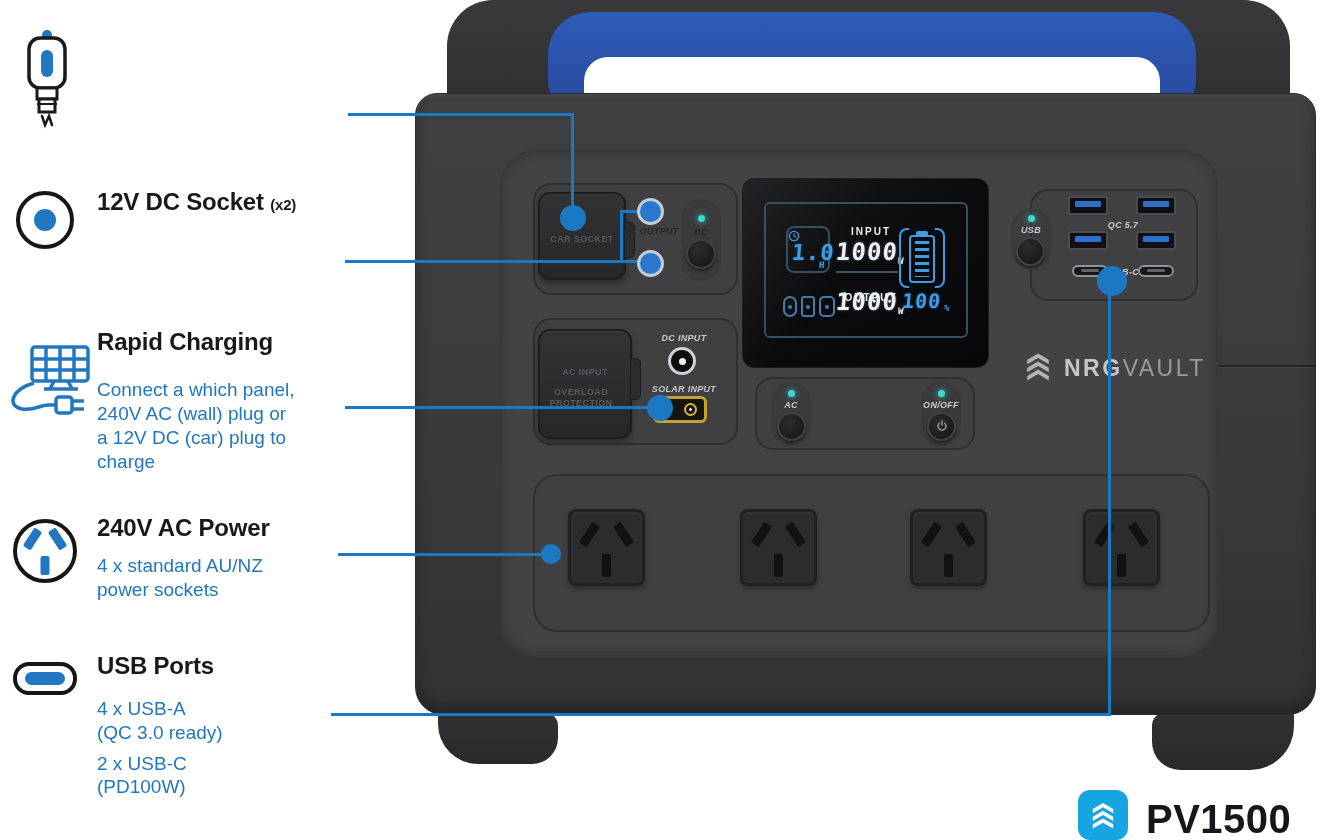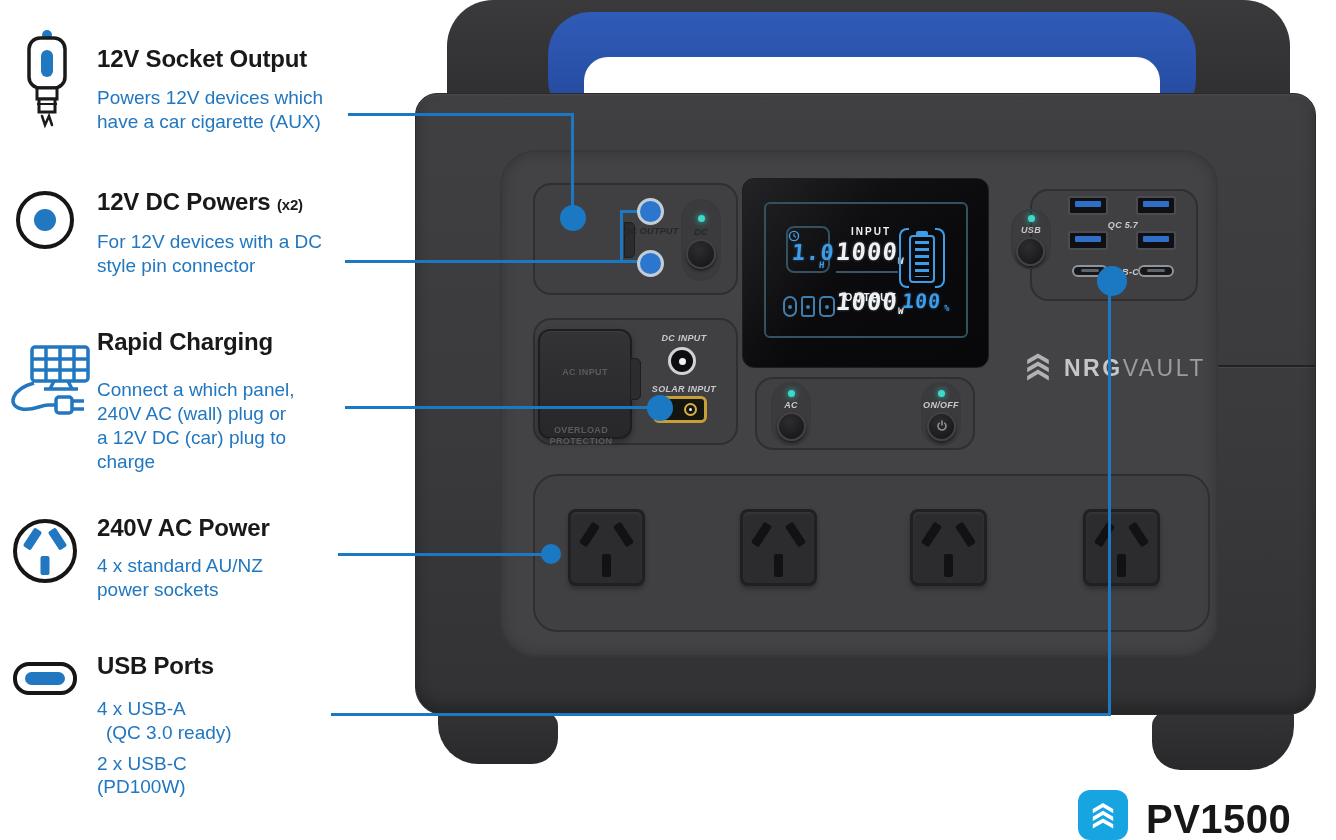--- a/index.html
+++ b/index.html
@@ -86,41 +86,30 @@
     <svg width="66" height="110" viewBox="0 0 66 110">
       <circle cx="33" cy="7" r="5" fill="#2177c0"></circle>
       <rect x="15" y="10" width="36" height="50" rx="11" fill="#ffffff" stroke="#1a1a1a" stroke-width="3.5"></rect>
       <rect x="27" y="22" width="12" height="27" rx="6" fill="#2177c0"></rect>
       <rect x="23" y="60" width="20" height="11" fill="#ffffff" stroke="#1a1a1a" stroke-width="3"></rect>
       <rect x="25" y="71" width="16" height="13" fill="#ffffff" stroke="#1a1a1a" stroke-width="3"></rect>
       <line x1="23" y1="76" x2="43" y2="76" stroke="#1a1a1a" stroke-width="2"></line>
       <polyline points="28,88 31,97 35,88 38,97" fill="none" stroke="#1a1a1a" stroke-width="2.5" stroke-linecap="round"></polyline>
     </svg>
   </span>
-  <div class="abs callout-title" style="left:97px;top:45px;">
-    <span>12V Socket Output</span>
-  </div>
-  <div class="abs callout-body" style="left:97px;top:86px;">
-    <div>Powers 12V devices which</div>
-    <div>have a car cigarette (AUX)</div>
-  </div>
 
   <span class="abs" style="left:14px;top:189px;">
     <svg width="62" height="62" viewBox="0 0 62 62">
       <circle cx="31" cy="31" r="27" fill="#ffffff" stroke="#161616" stroke-width="4"></circle>
       <circle cx="31" cy="31" r="11" fill="#2177c0"></circle>
     </svg>
   </span>
   <div class="abs callout-title" style="left:97px;top:188px;">
-    <span>12V DC Powers</span>
+    <span>12V DC Socket</span>
     <span class="callout-suffix">(x2)</span>
-  </div>
-  <div class="abs callout-body" style="left:97px;top:230px;">
-    <div>For 12V devices with a DC</div>
-    <div>style pin connector</div>
   </div>
 
   <span class="abs" style="left:4px;top:344px;">
     <svg width="90" height="88" viewBox="0 0 90 88">
       <g fill="none" stroke="#2177c0" stroke-width="3.5">
         <rect x="28" y="3" width="56" height="34" rx="3"></rect>
         <line x1="42" y1="3" x2="42" y2="37"></line>
           <line x1="56" y1="3" x2="56" y2="37"></line>
           <line x1="70" y1="3" x2="70" y2="37"></line>
         <line x1="28" y1="15" x2="84" y2="15"></line>
@@ -164,50 +153,53 @@
   <span class="abs" style="left:12px;top:660px;">
     <svg width="66" height="38" viewBox="0 0 66 38">
       <rect x="3" y="4" width="60" height="29" rx="14" fill="#ffffff" stroke="#161616" stroke-width="4"></rect>
       <rect x="13" y="12" width="40" height="13" rx="6.5" fill="#2177c0"></rect>
     </svg>
   </span>
   <div class="abs callout-title" style="left:97px;top:652px;">
     <span>USB Ports</span>
   </div>
   <div class="abs callout-body" style="left:97px;top:697px;">4 x USB-A</div>
-  <div class="abs callout-body" style="left:97px;top:721px;margin-left:9px;">(QC 3.0 ready)</div>
+  <div class="abs callout-body" style="left:97px;top:721px;">(QC 3.0 ready)</div>
   <div class="abs callout-body" style="left:97px;top:752px;">2 x USB-C</div>
   <div class="abs callout-body" style="left:97px;top:775px;">(PD100W)</div>
 
   <div class="abs handle-base" style="left:447px;top:0;width:843px;height:96px;"></div>
   <div class="abs handle-blue" style="left:548px;top:12px;width:648px;height:110px;"></div>
   <div class="abs handle-hole" style="left:584px;top:57px;width:576px;height:70px;"></div>
 
   <div class="abs foot" style="left:438px;top:712px;width:120px;height:52px;border-radius:4px 14px 26px 40px;"></div>
   <div class="abs foot" style="left:1152px;top:712px;width:142px;height:58px;border-radius:14px 4px 44px 28px;"></div>
 
   <div class="abs dev-body" style="left:415px;top:93px;width:901px;height:622px;"></div>
   <div class="abs seam" style="left:1218px;top:365px;width:97px;height:2px;"></div>
 
   <div class="abs front-panel" style="left:500px;top:150px;width:718px;height:507px;"></div>
 
   <div class="abs cluster" style="left:533px;top:183px;width:205px;height:112px;"></div>
+  <div class="abs cover" style="left:538px;top:192px;width:88px;height:88px;">
+    <div class="abs cover-label" style="left:0;right:0;top:40px;">CAR SOCKET</div>
+  </div>
   <div class="abs cover-tab" style="left:624px;top:222px;width:9px;height:34px;"></div>
   <div class="abs dc-circle" style="left:637px;top:198px;"></div>
   <div class="abs dc-circle" style="left:637px;top:250px;"></div>
   <div class="abs panel-label dark" style="left:623px;top:226px;width:56px;">DC OUTPUT</div>
   <div class="abs btn-oval" style="left:681px;top:199px;width:40px;height:82px;"></div>
   <div class="abs led" style="left:698px;top:215px;"></div>
   <div class="abs panel-label dark" style="left:681px;top:227px;width:40px;">DC</div>
   <div class="abs btn" style="left:686px;top:239px;width:30px;height:30px;"></div>
 
   <div class="abs cluster" style="left:533px;top:318px;width:205px;height:127px;"></div>
   <div class="abs cover" style="left:538px;top:329px;width:94px;height:110px;">
     <div class="abs cover-label" style="left:0;right:0;top:36px;">AC INPUT</div>
-    <div class="abs cover-label" style="left:8px;right:16px;top:56px;margin-top:38px;">OVERLOAD PROTECTION</div>
+    <div class="abs cover-label" style="left:8px;right:16px;top:56px;">OVERLOAD PROTECTION</div>
   </div>
   <div class="abs cover-tab" style="left:630px;top:358px;width:9px;height:40px;"></div>
   <div class="abs panel-label" style="left:648px;top:333px;width:72px;">DC INPUT</div>
   <div class="abs" style="left:668px;top:347px;width:28px;height:28px;border-radius:50%;background:#0e0e10;border:3px solid #cfd3d8;box-sizing:border-box;">
     <div class="abs" style="left:50%;top:50%;width:7px;height:7px;margin:-3.5px 0 0 -3.5px;border-radius:50%;background:#f2f2f4;"></div>
   </div>
   <div class="abs panel-label" style="left:644px;top:384px;width:80px;">SOLAR INPUT</div>
   <div class="abs" style="left:653px;top:396px;width:54px;height:27px;border-radius:6px;background:#15150f;border:3px solid #c69f35;box-sizing:border-box;">
     <div class="abs" style="left:28px;top:4px;width:13px;height:13px;border-radius:50%;border:2px solid #d8b245;box-sizing:border-box;"></div>
     <div class="abs" style="left:33px;top:9px;width:3px;height:3px;border-radius:50%;background:#f0f0f0;"></div>

